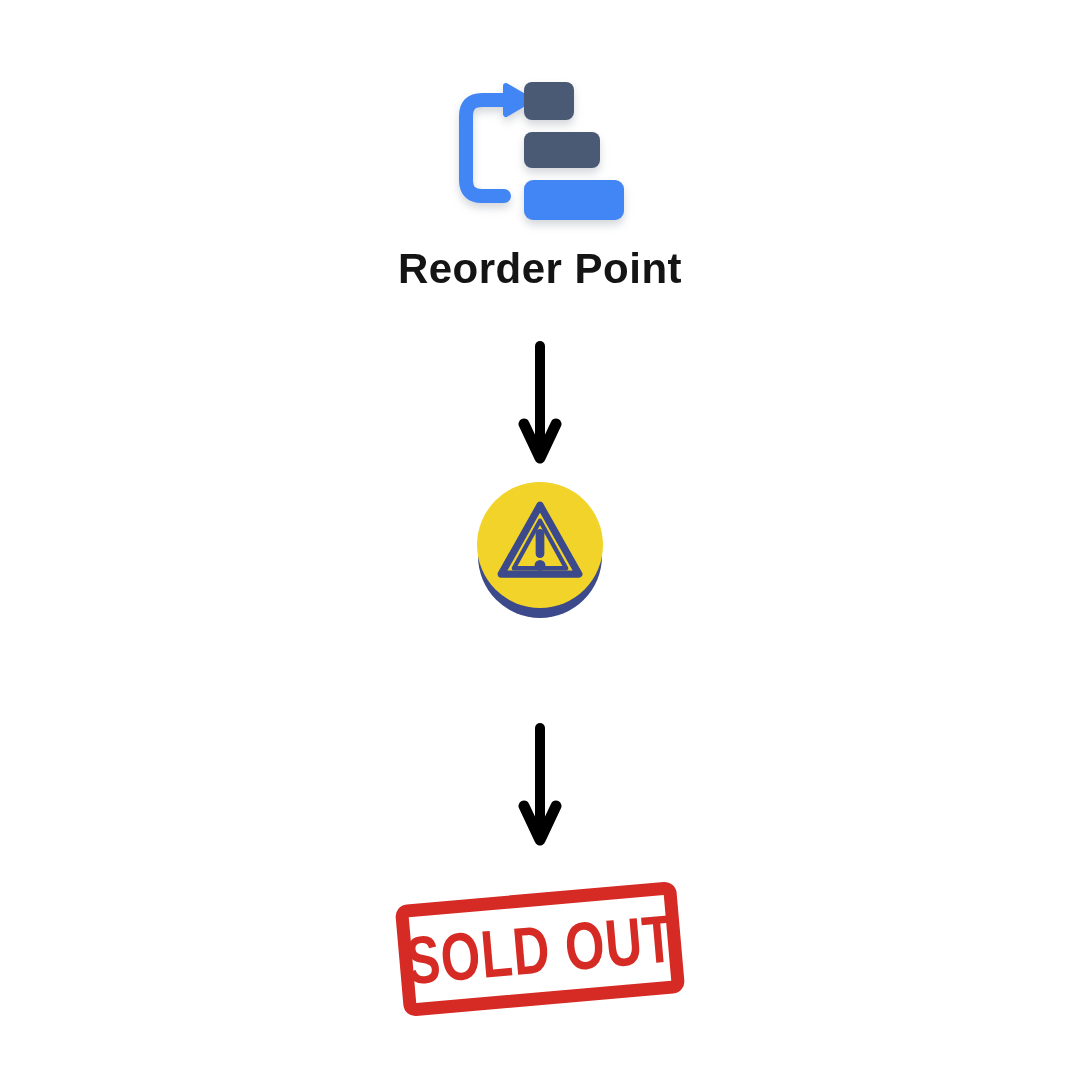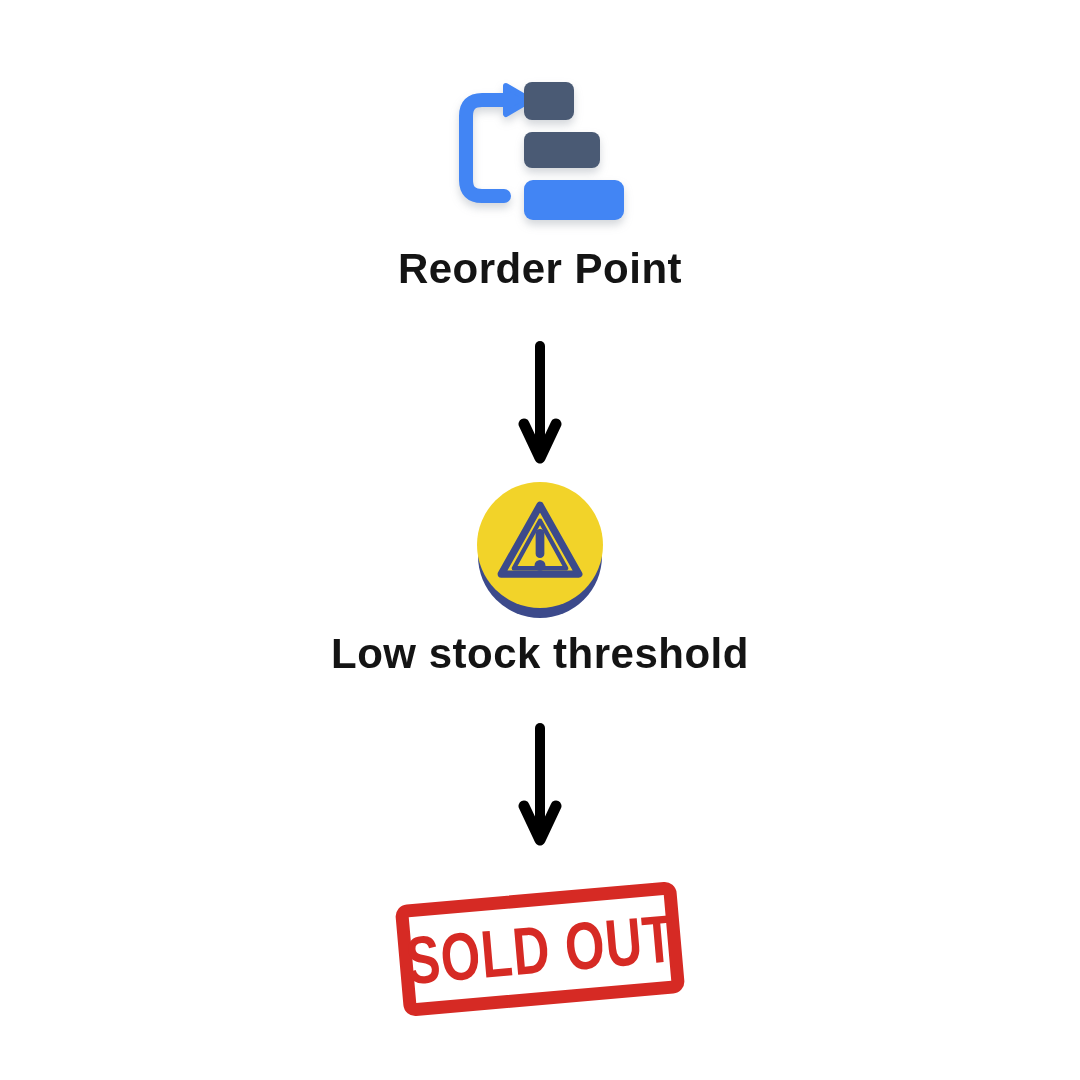--- a/index.html
+++ b/index.html
@@ -116,21 +116,20 @@
     <div class="warning-face">
       <svg width="126" height="126" viewBox="0 0 130 130">
         <polygon class="tri tri-outer" points="65,24 105,95 25,95"></polygon>
         <polygon class="tri tri-inner" points="65,40 92,89 38,89"></polygon>
         <path class="excl-line" d="M65 53 V74"></path>
         <circle class="excl-dot" cx="65" cy="86" r="5.6"></circle>
       </svg>
     </div>
   </div>
 
-  <div class="center-x step-label label-lowstock">Low stock threshold</div>
 
   <div class="center-x down-arrow arrow-2">
     <svg width="44" height="132" viewBox="0 0 44 132">
       <path class="shaft" d="M22 6 V104"></path>
       <path class="head" d="M6 84 L22 118 L38 84"></path>
     </svg>
   </div>
 
   <div class="center-x stamp">
     <span class="stamp-text">SOLD OUT</span>

